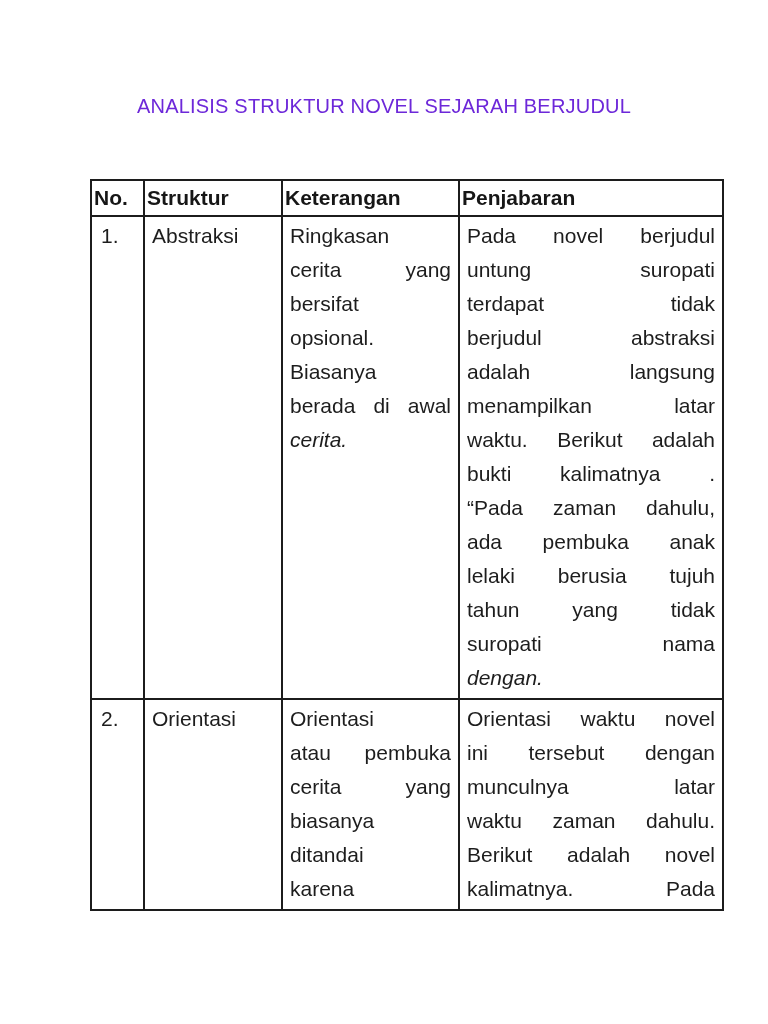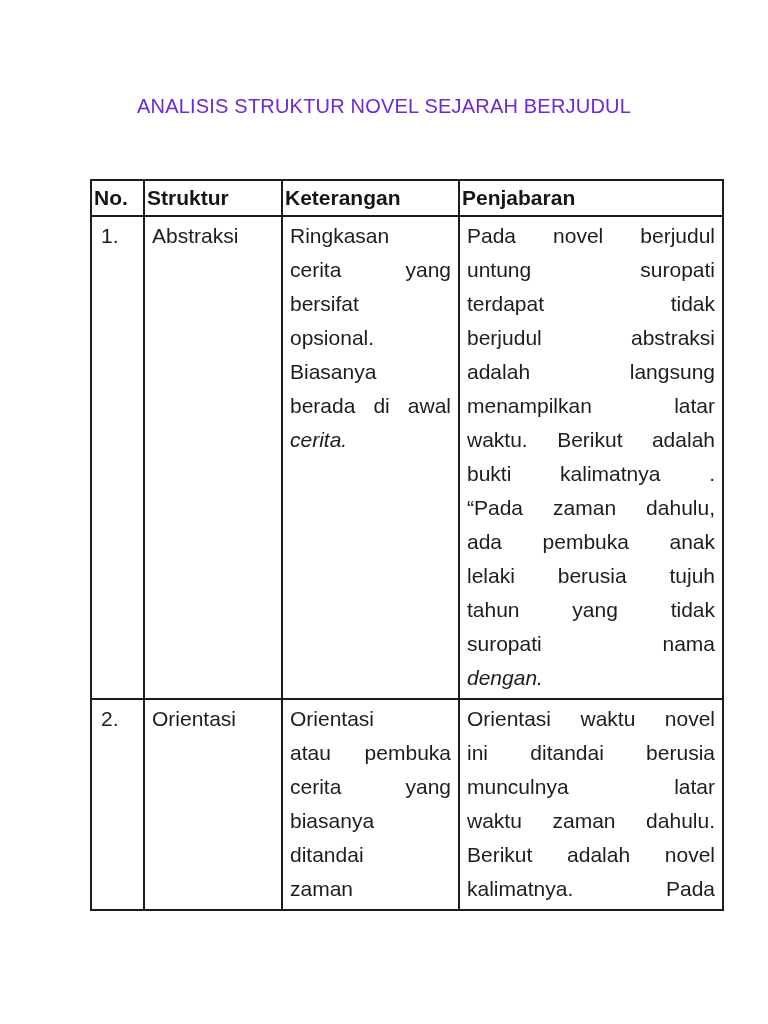--- a/index.html
+++ b/index.html
@@ -119,25 +119,25 @@
         </tr>
         <tr>
           <td class="cell-no">2.</td>
           <td>Orientasi</td>
           <td>
             <div class="cell-line">Orientasi</div>
             <div class="cell-line">atau pembuka</div>
             <div class="cell-line">cerita yang</div>
             <div class="cell-line">biasanya</div>
             <div class="cell-line">ditandai</div>
-            <div class="cell-line">zaman</div>
+            <div class="cell-line">karena</div>
           </td>
           <td>
             <div class="cell-line">Orientasi waktu novel</div>
-            <div class="cell-line">ini ditandai berusia</div>
+            <div class="cell-line">ini tersebut dengan</div>
             <div class="cell-line">munculnya latar</div>
             <div class="cell-line">waktu zaman dahulu.</div>
             <div class="cell-line">Berikut adalah novel</div>
             <div class="cell-line">kalimatnya. Pada</div>
           </td>
         </tr>
       </tbody>
   </table>
 </div>
 

